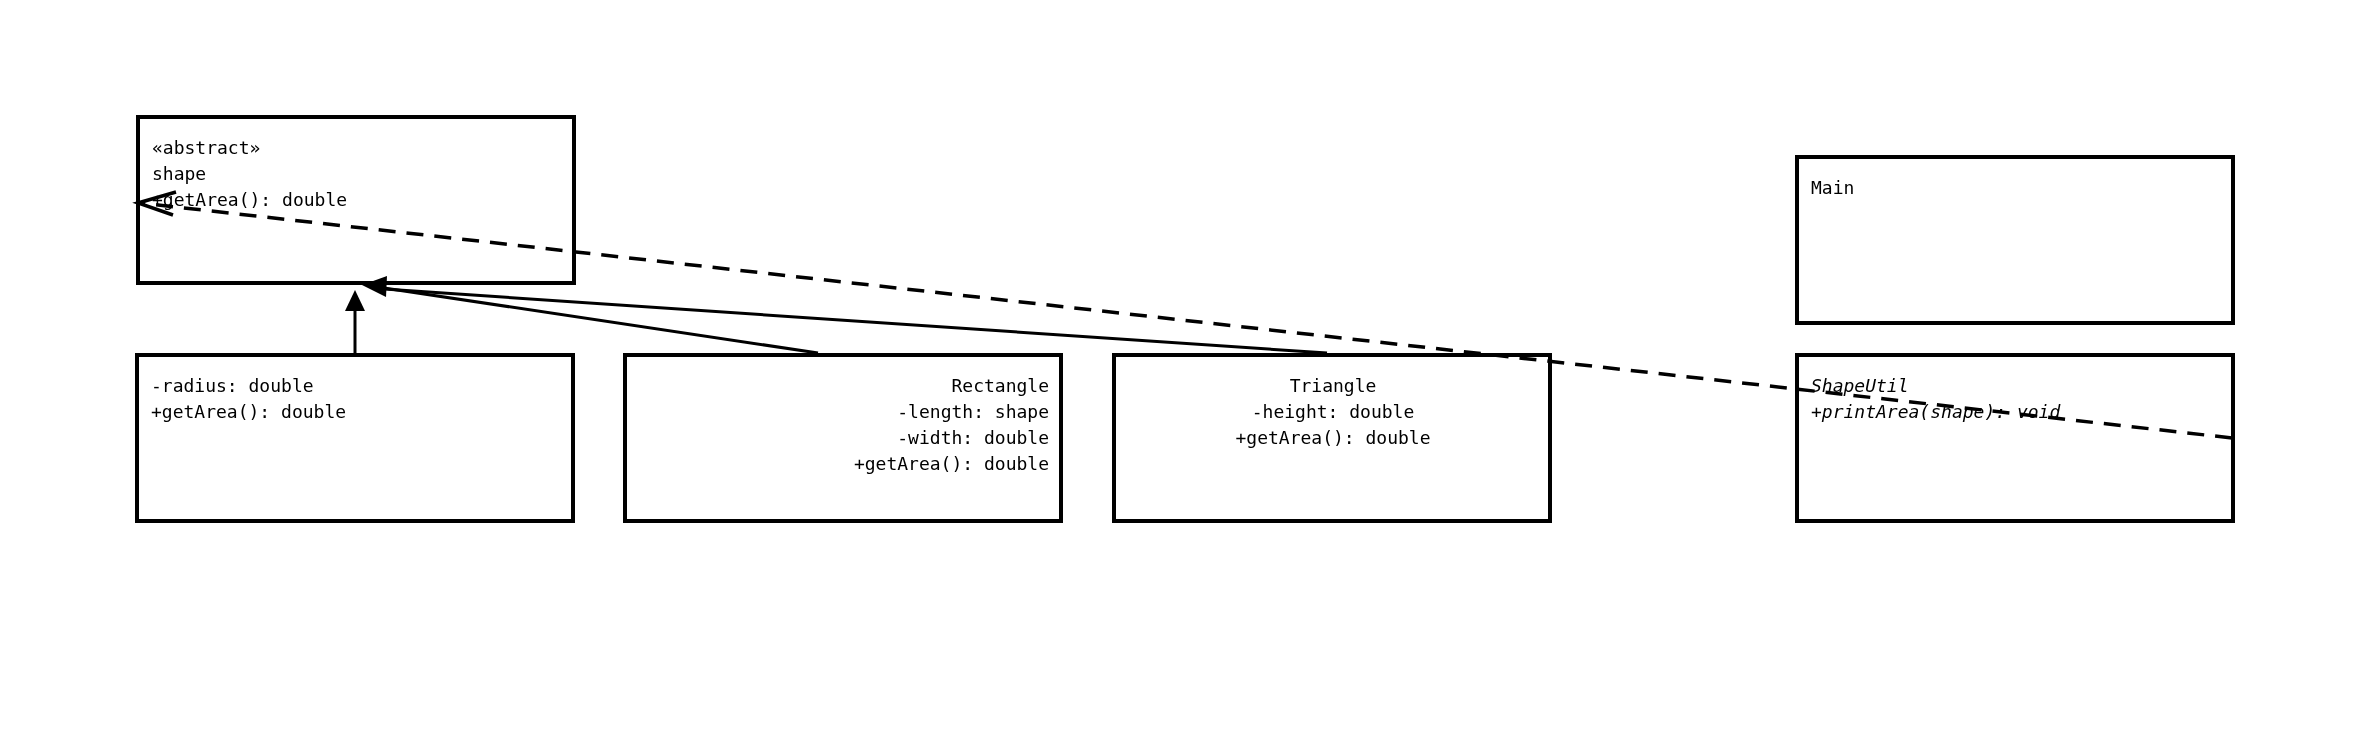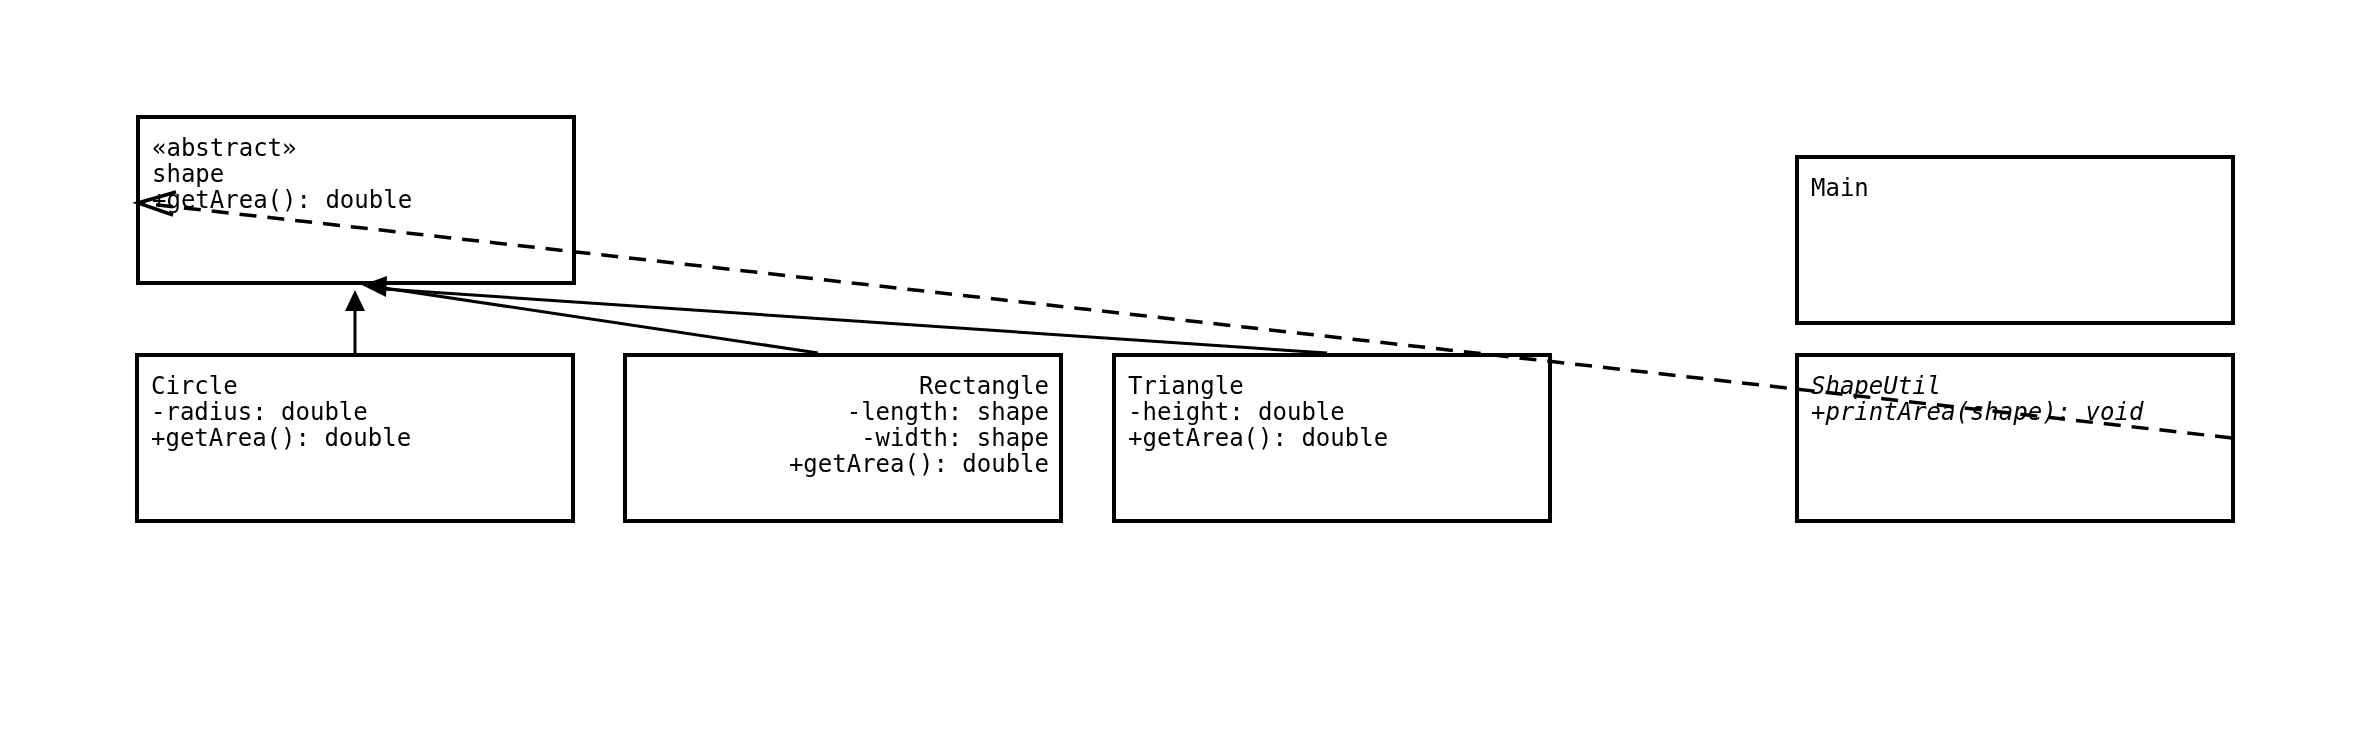--- a/index.html
+++ b/index.html
@@ -17,21 +17,21 @@
   .uml-box{
     position:absolute;
     width:440px;height:170px;
     box-sizing:border-box;
     border:4px solid var(--stroke);
     background:var(--bg);
     padding:16px 10px 0 12px;
     z-index:1;
   }
   .uml-line{
-    font-size:24px;
+    font-size:18px;
     line-height:26px;
     color:var(--stroke);
     white-space:pre;
   }
   .overlay{
     position:absolute;
     left:0;top:0;
     width:2370px;height:740px;
     z-index:2;
     pointer-events:none;
@@ -71,33 +71,32 @@
     <div class="uml-line">«abstract»</div>
     <div class="uml-line">shape</div>
     <div class="uml-line">+getArea(): double</div>
   </div>
 
   <div class="uml-box" style="left:1795px;top:115px;margin-top:40px;">
     <div class="uml-line">Main</div>
   </div>
 
   <div class="uml-box" style="left:135px;top:353px;">
-    <div class="uml-line">Circle</div>
     <div class="uml-line">-radius: double</div>
     <div class="uml-line">+getArea(): double</div>
   </div>
 
   <div class="uml-box" style="left:623px;top:353px;text-align:right;">
     <div class="uml-line">Rectangle</div>
     <div class="uml-line">-length: shape</div>
-    <div class="uml-line">-width: shape</div>
+    <div class="uml-line">-width: double</div>
     <div class="uml-line">+getArea(): double</div>
   </div>
 
-  <div class="uml-box" style="left:1112px;top:353px;">
+  <div class="uml-box" style="left:1112px;top:353px;text-align:center;">
     <div class="uml-line">Triangle</div>
     <div class="uml-line">-height: double</div>
     <div class="uml-line">+getArea(): double</div>
   </div>
 
   <div class="uml-box" style="left:1795px;top:353px;font-style:italic;">
     <div class="uml-line">ShapeUtil</div>
     <div class="uml-line">+printArea(shape): void</div>
   </div>
 

